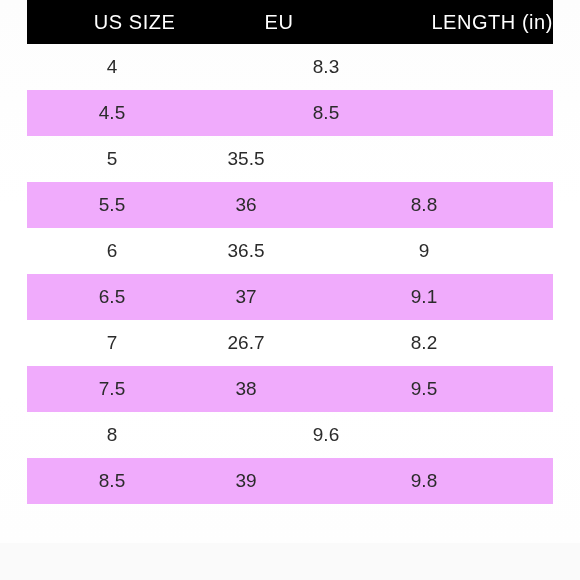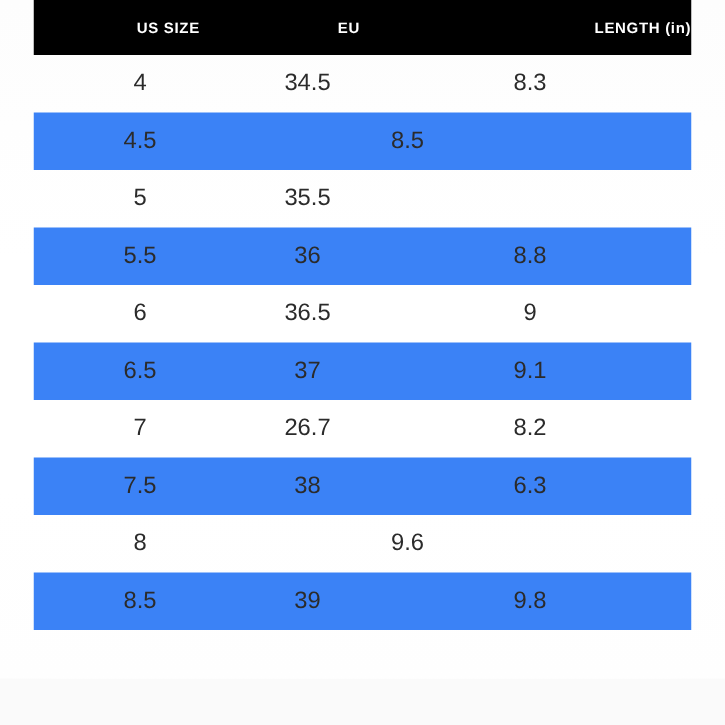--- a/index.html
+++ b/index.html
@@ -50,43 +50,43 @@
   
   .table-head {
     height: 44px;
     background: #000000;
     display: flex;
     align-items: center;
   }
 
   .th {
     color: #ffffff;
-    font-size: 12px;
-    font-weight: bold;
+    font-size: 20px;
+    font-weight: normal;
     letter-spacing: 0.55px;
     text-align: center;
     white-space: nowrap;
     margin-left: 44px;
   }
 
   
   .col-us     { width: 170px; }
   .col-eu     { width: 98px;  }
   .col-length { width: 258px; text-align: right; }
 
   
   .table-row {
     height: 46px;
     display: flex;
     align-items: center;
     background: transparent;
   }
 
   .table-row.shaded {
-    background: #3b82f6;
+    background: #f0abfc;
   }
 
   .td {
     color: #2b2b2b;
     font-size: 19px;
     font-weight: 400;
     text-align: center;
     white-space: nowrap;
   }
 </style>
@@ -102,21 +102,20 @@
 
     <div class="table-head">
       <div class="th col-us">US SIZE</div>
       <div class="th col-eu">EU</div>
       <div class="th col-length">LENGTH (in)</div>
     </div>
 
     <div id="table-body">
         <div class="table-row">
           <div class="td col-us">4</div>
-          <div class="td col-eu">34.5</div>
           <div class="td col-length">8.3</div>
         </div>
         <div class="table-row shaded">
           <div class="td col-us">4.5</div>
           <div class="td col-length">8.5</div>
         </div>
         <div class="table-row">
           <div class="td col-us">5</div>
           <div class="td col-eu">35.5</div>
         </div>
@@ -136,21 +135,21 @@
           <div class="td col-length">9.1</div>
         </div>
         <div class="table-row">
           <div class="td col-us">7</div>
           <div class="td col-eu">26.7</div>
           <div class="td col-length">8.2</div>
         </div>
         <div class="table-row shaded">
           <div class="td col-us">7.5</div>
           <div class="td col-eu">38</div>
-          <div class="td col-length">6.3</div>
+          <div class="td col-length">9.5</div>
         </div>
         <div class="table-row">
           <div class="td col-us">8</div>
           <div class="td col-length">9.6</div>
         </div>
         <div class="table-row shaded">
           <div class="td col-us">8.5</div>
           <div class="td col-eu">39</div>
           <div class="td col-length">9.8</div>
         </div>

